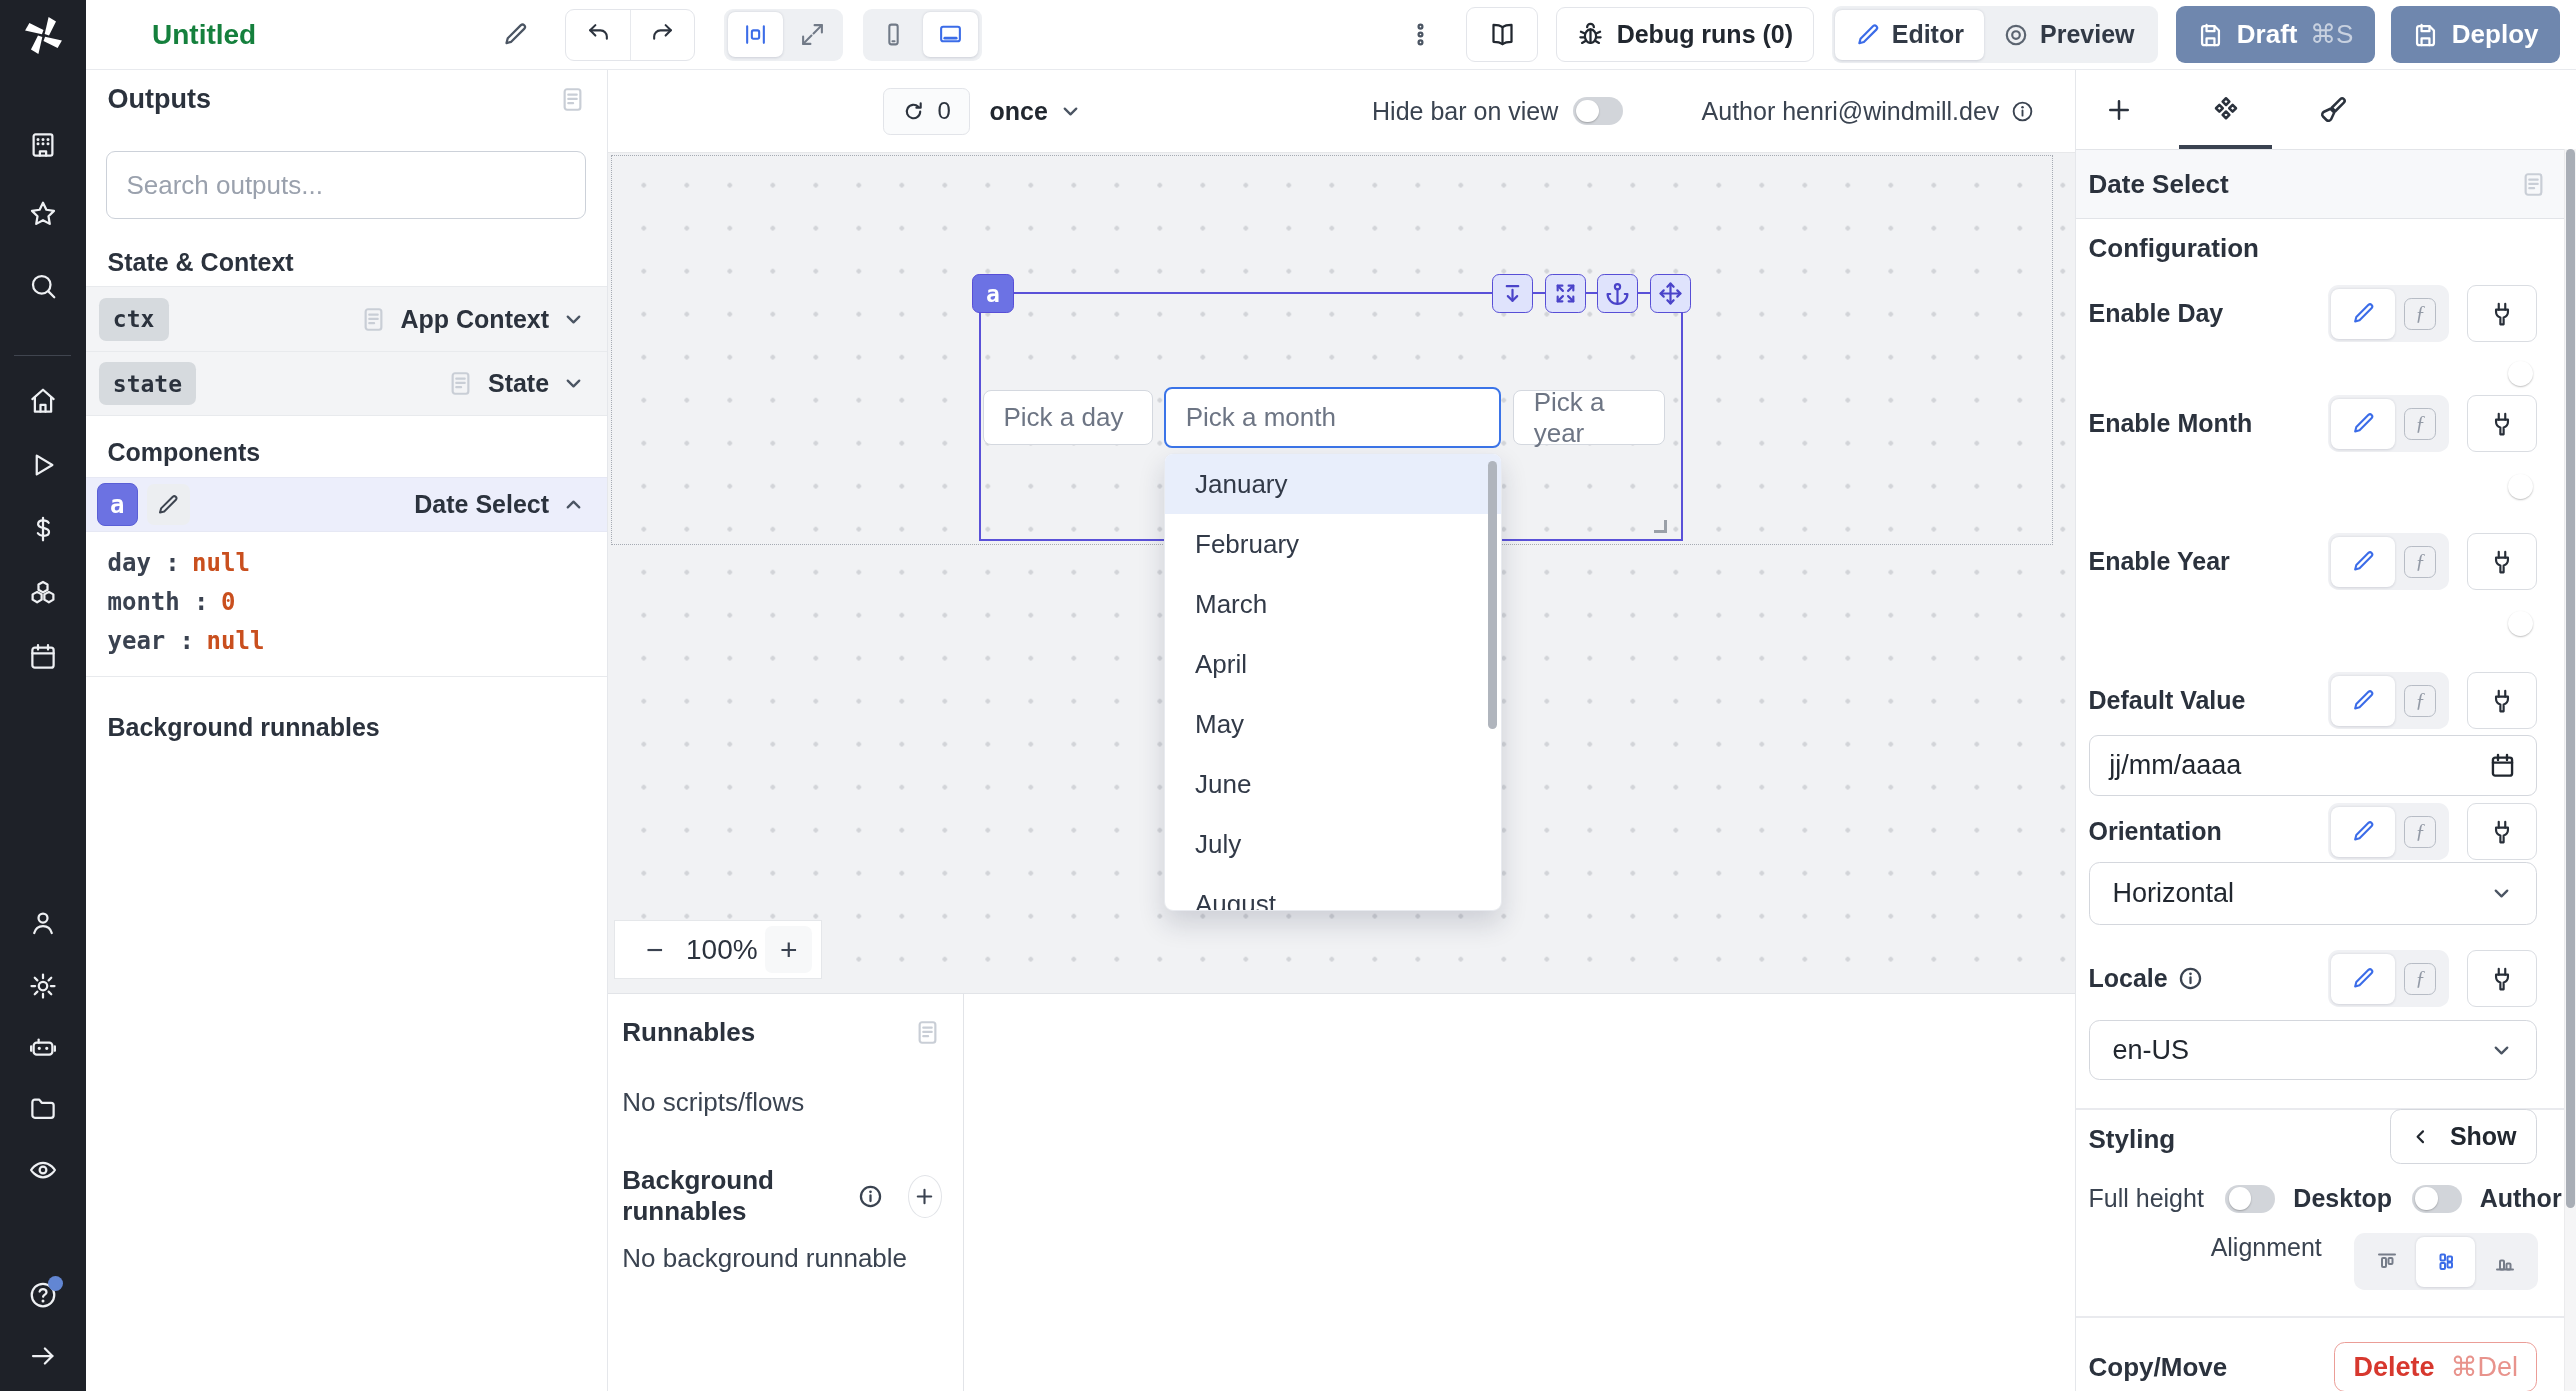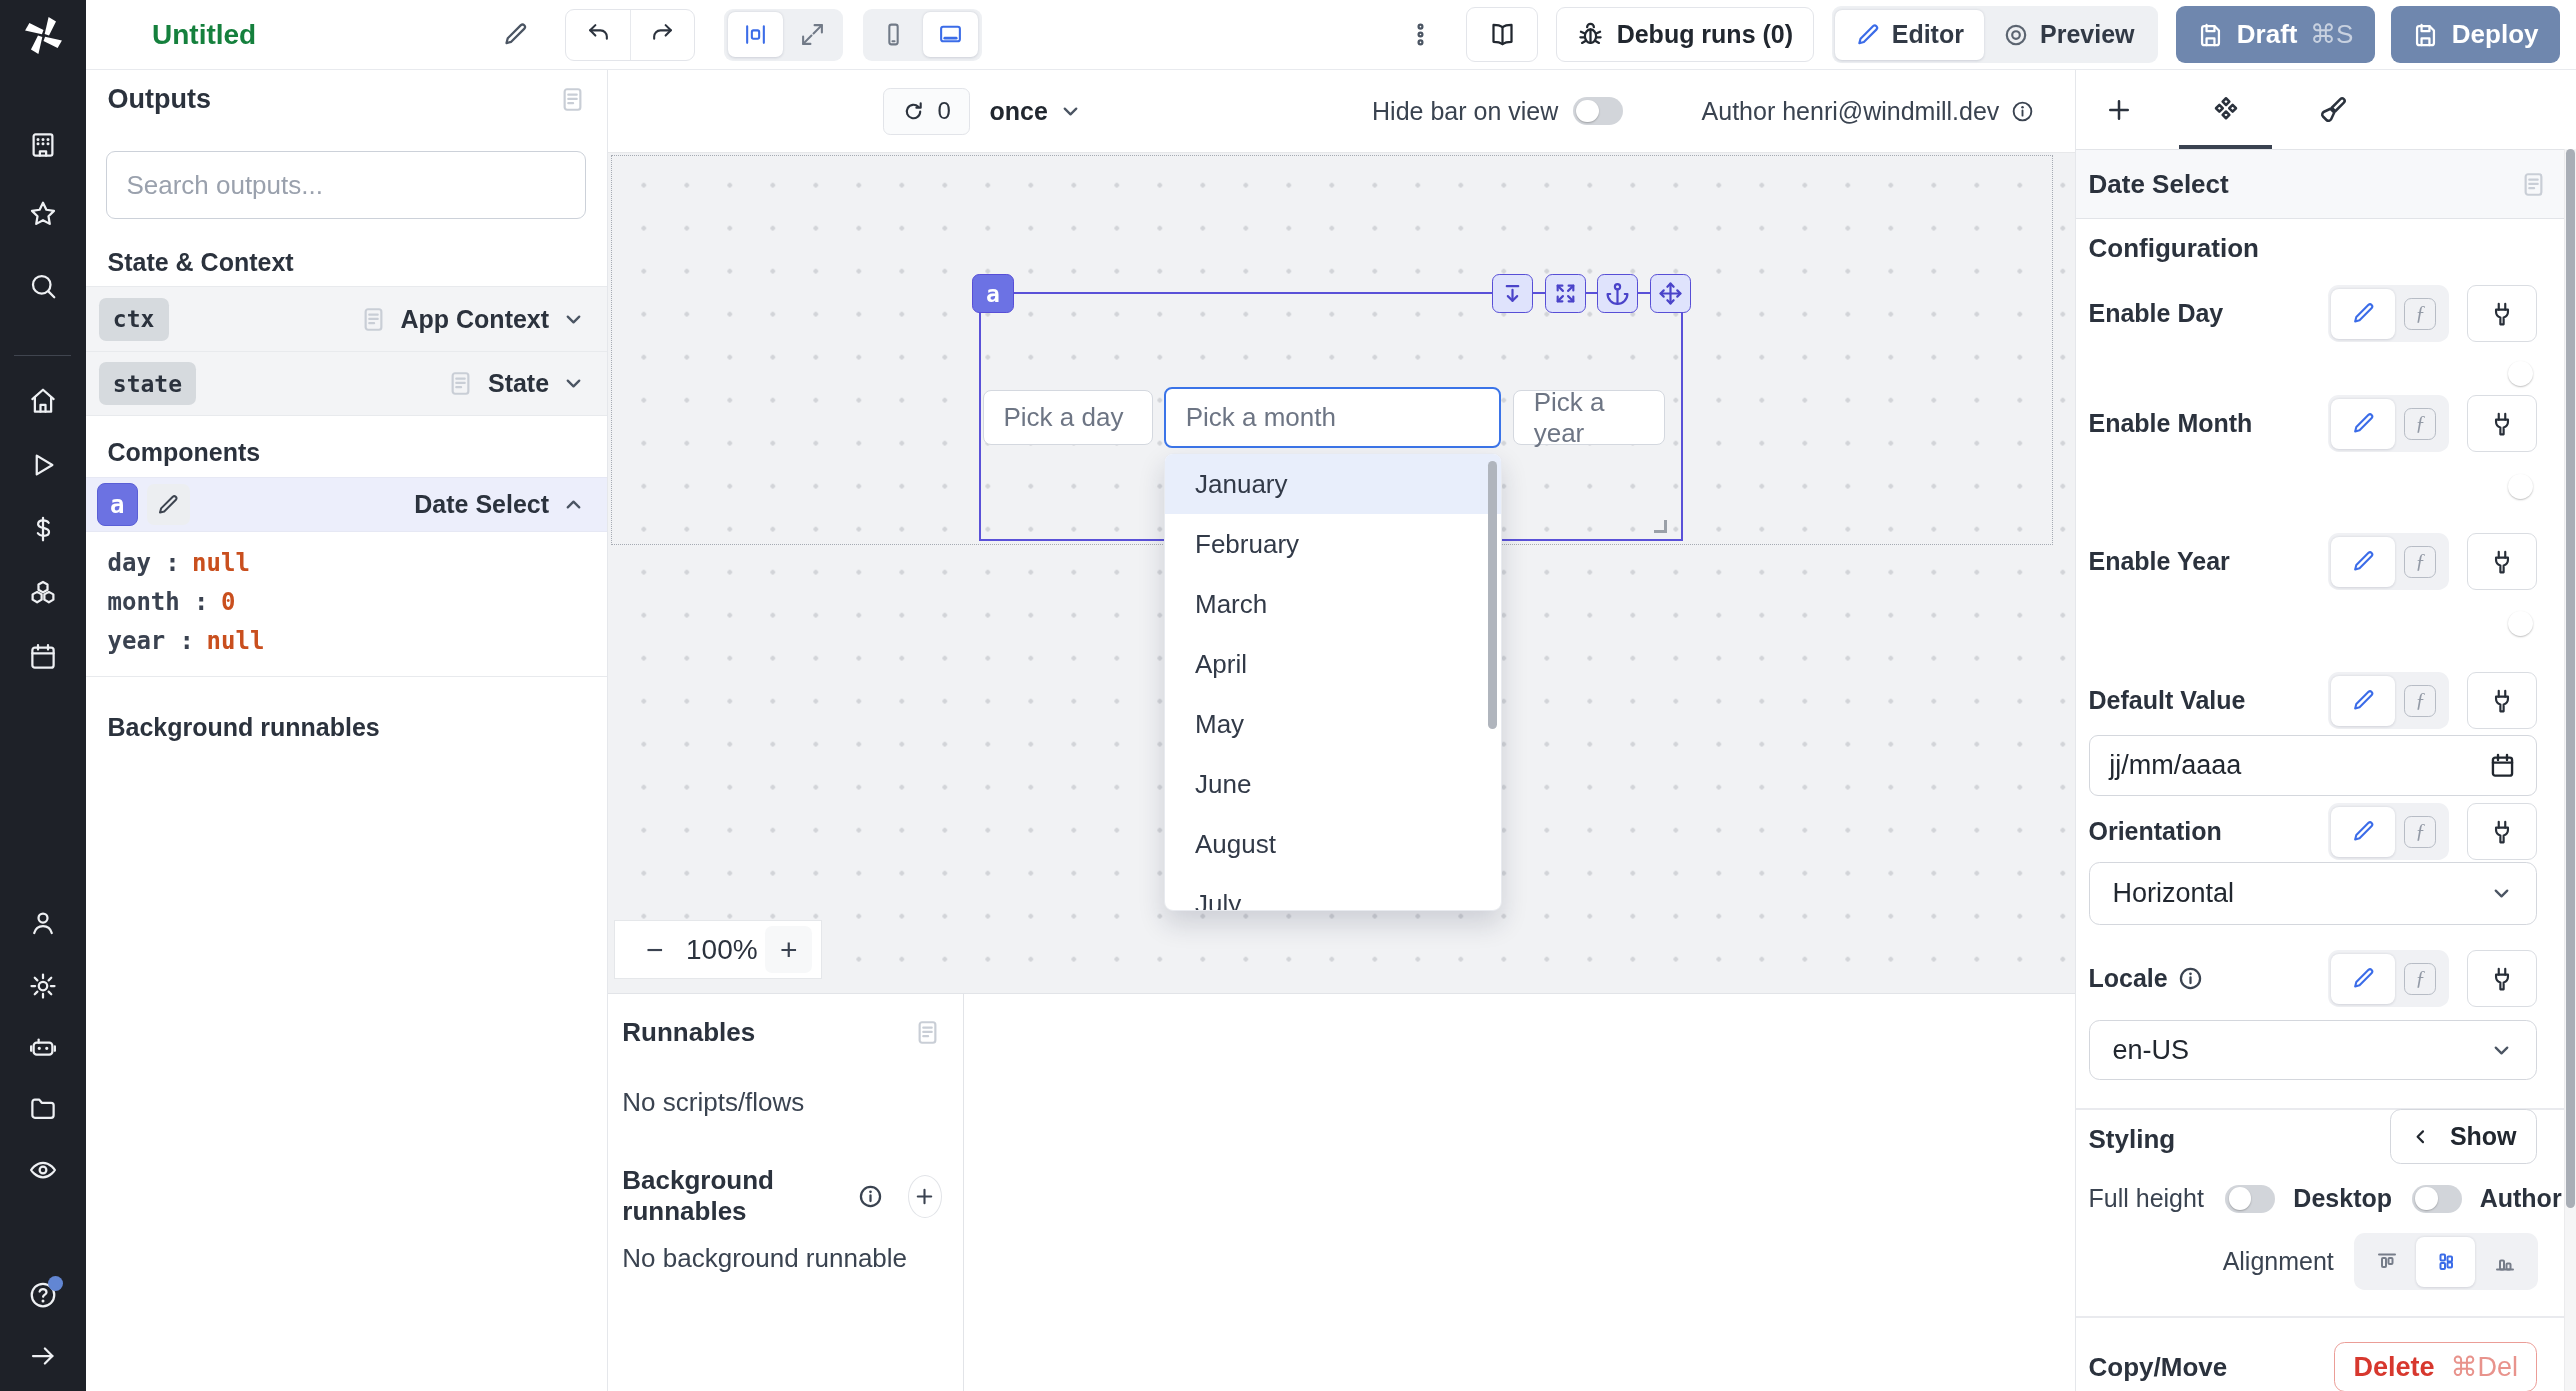--- a/index.html
+++ b/index.html
@@ -131,21 +131,21 @@
   .rp-toggle-row .toggle { width:52px; height:30px; } .rp-toggle-row .toggle .knob { width:25px; height:25px; }
   .rp-input { position:absolute; left:12.5px; right:39px; background:#fff; border:1.8px solid #d4d7dd; border-radius:9px; display:flex; align-items:center; justify-content:space-between; padding:0 19.7px; font-size:27px; color:#21272f; cursor:pointer; }
   .rp-input svg { width:27px; height:27px; stroke:#21272f; fill:none; stroke-width:2.1; stroke-linecap:round; }
   .rp-select { position:absolute; left:12.5px; right:39px; background:#fff; border:1.8px solid #d4d7dd; border-radius:10.7px; display:flex; align-items:center; justify-content:space-between; padding:0 23px; font-size:27px; color:#21272f; cursor:pointer; }
   .rp-divider { position:absolute; left:0; right:12.5px; height:1.8px; background:#e9eaee; }
   .show-btn { position:absolute; right:39px; top:1039px; width:147px; height:55px; background:#fff; border:1.8px solid #d4d7dd; border-radius:10.7px; display:flex; align-items:center; justify-content:center; gap:18px; font-size:25px; font-weight:700; color:#21272f; cursor:pointer; }
   .show-btn svg { width:21.5px; height:21.5px; stroke:#21272f; fill:none; stroke-width:2.4; stroke-linecap:round; stroke-linejoin:round; }
   .fh-row { position:absolute; left:12.5px; top:1109px; height:39px; display:flex; align-items:center; }
   .fh-row .lbl { font-size:25px; color:#3a4350; }
   .fh-row .lbl.b { font-weight:700; color:#2b323d; }
-  .align-row { position:absolute; right:38px; top:1163px; height:57px; display:flex; align-items:center; gap:20px; }
+  .align-row { position:absolute; right:38px; top:1163px; height:57px; display:flex; align-items:flex-start; gap:32px; }
   .align-lbl { font-size:25px; color:#3a4350; }
   .align-group { display:flex; align-items:center; background:#f0f1f4; border-radius:10.7px; height:57px; padding:3.6px; }
   .align-group .aseg { width:59px; height:50px; border-radius:8px; display:flex; align-items:center; justify-content:center; color:#767d89; cursor:pointer; }
   .align-group .aseg.active { background:#fff; color:#3b6ce8; box-shadow:0 0.9px 2.7px rgba(20,30,60,.14); }
   .align-group svg { width:24px; height:24px; stroke:currentColor; fill:none; stroke-width:2; stroke-linecap:round; stroke-linejoin:round; }
   .copy-row { position:absolute; left:12.5px; right:39px; top:1272px; height:50px; display:flex; align-items:center; justify-content:space-between; }
   .delete-btn { display:flex; align-items:center; gap:16px; height:50px; padding:0 18px; border:1.8px solid #eb9d97; border-radius:10.7px; background:#fff; cursor:pointer; font-size:27px; }
   .delete-btn .d { color:#d7382e; font-weight:700; }
   .delete-btn .s { color:#e8938c; }
   .rp-scrollbar { position:absolute; right:0; top:79px; bottom:0; width:12.5px; background:#f5f5f6; border-left:0.9px solid #ebebed; }
@@ -543,22 +543,22 @@
     </div>
 
     <div id="month-dropdown">
       <div>
           <div class="month-item selected">January</div>
           <div class="month-item">February</div>
           <div class="month-item">March</div>
           <div class="month-item">April</div>
           <div class="month-item">May</div>
           <div class="month-item">June</div>
+          <div class="month-item">July</div>
           <div class="month-item">August</div>
-          <div class="month-item">July</div>
         </div>
       <div class="dd-scrollbar"></div>
     </div>
 
     <div class="zoom-box">
       <span class="zbtn">−</span>
       <span class="zoom-level">100%</span>
       <span class="zbtn plus">+</span>
     </div>
   </div>

